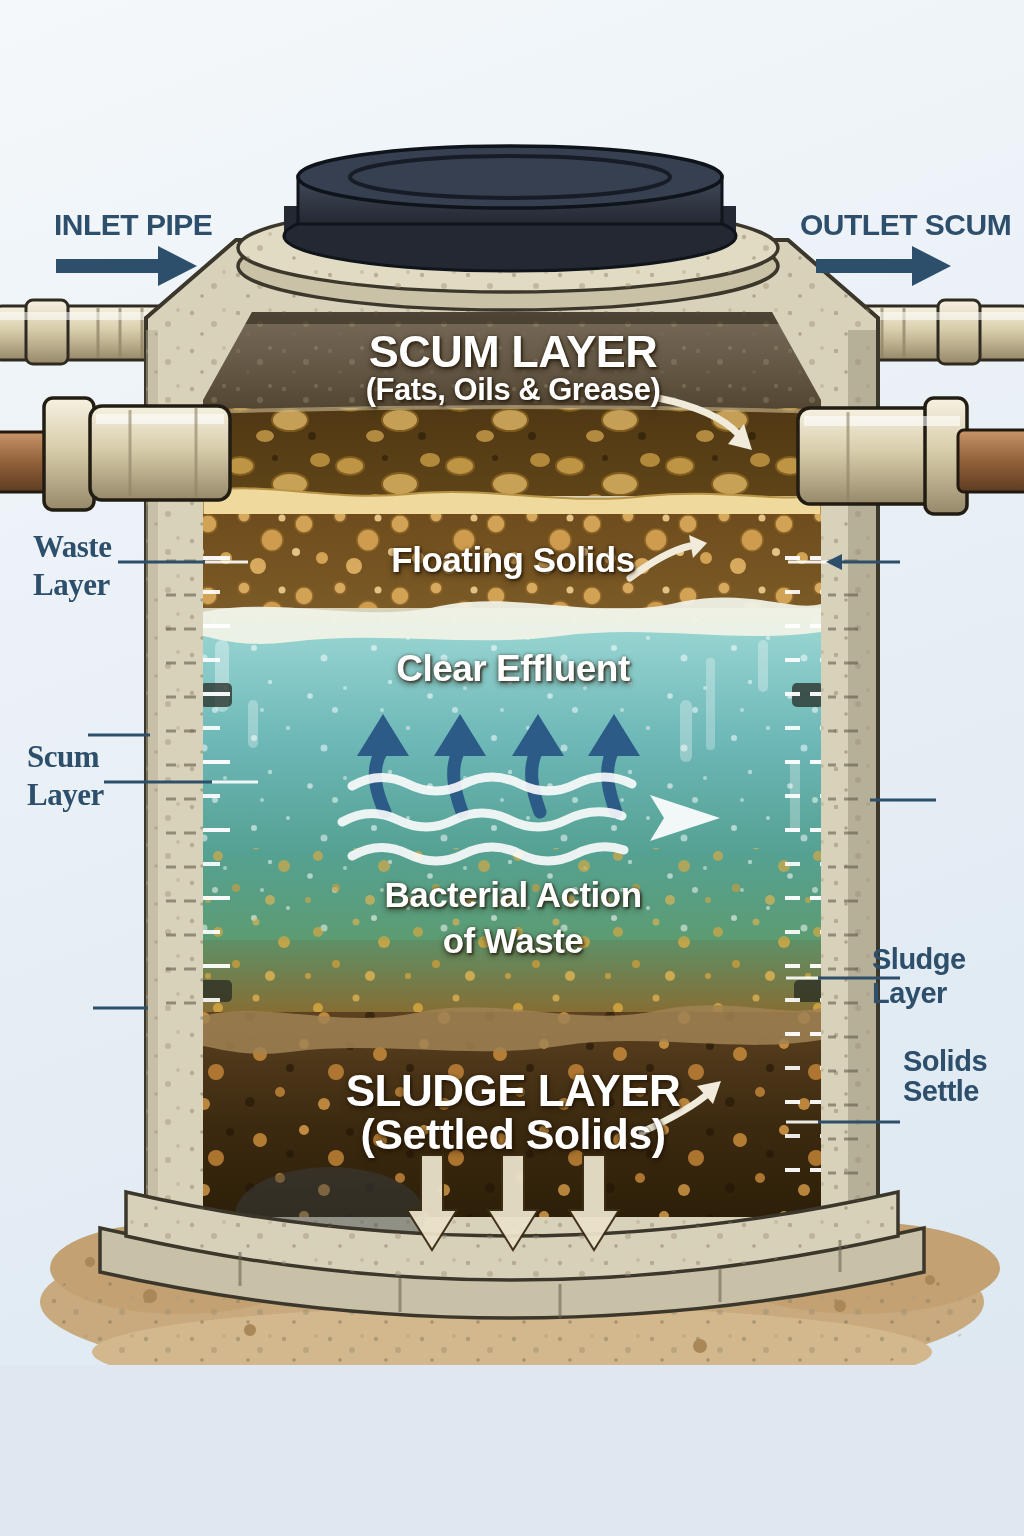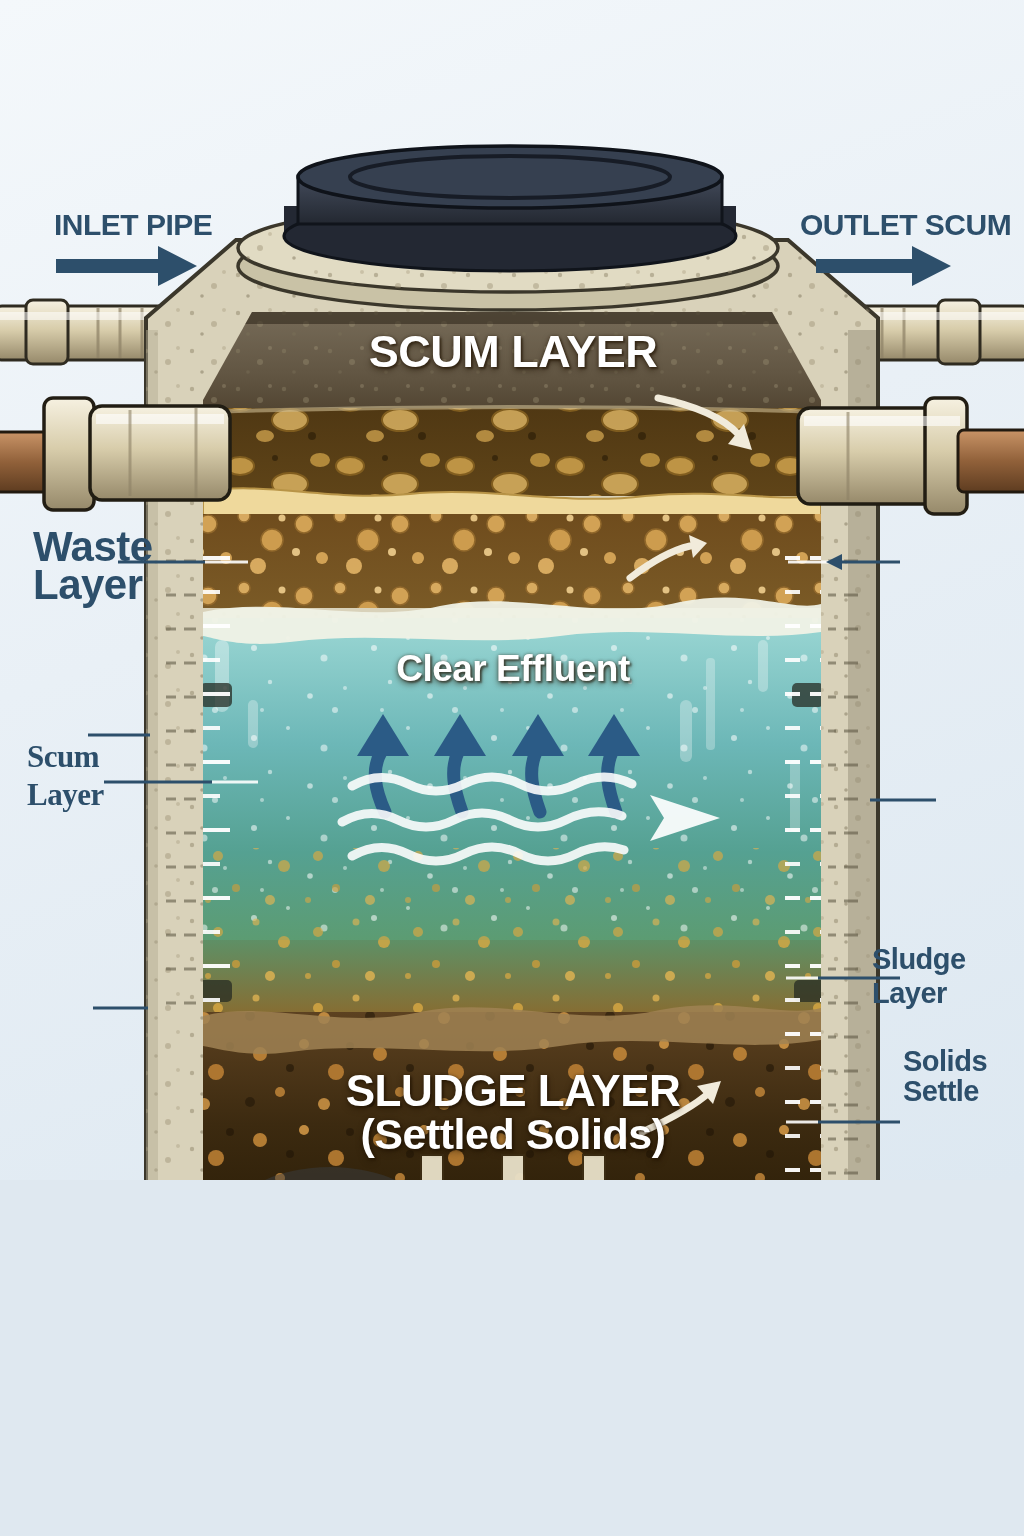--- a/index.html
+++ b/index.html
@@ -1,38 +1,38 @@
 <!DOCTYPE html>
 <html><head>
 <meta charset="utf-8">
 <style>
   html,body{margin:0;padding:0;background:#dfe8f0;}
   .stage{
-    position:relative;width:1024px;height:1180px;overflow:hidden;
+    position:relative;width:1024px;height:1365px;overflow:hidden;
     font-family:"Liberation Sans",sans-serif;
     background:linear-gradient(160deg,#f4f8fb 0%,#e9f0f6 45%,#dde8f1 100%);
   }
   .stage svg{position:absolute;left:0;top:0;}
   .lbl{position:absolute;font-weight:bold;white-space:pre-line;}
   .lbl-blue{color:#2d4f6b;letter-spacing:-0.5px;}
   .lbl-white{
     color:#ffffff;letter-spacing:-0.5px;
     text-shadow:0 3px 6px rgba(35,22,5,.6),0 0 3px rgba(35,22,5,.45),2px 2px 2px rgba(35,22,5,.5);
   }
   .center-band{left:205px;width:616px;text-align:center;}
   .t-inlet{left:54px;top:208px;font-size:30px;}
   .t-outlet{left:800px;top:208px;font-size:30px;}
   .t-scum-title{top:326px;font-size:45px;}
   .t-scum-sub{top:372px;font-size:31px;}
   .t-floating{top:540px;font-size:35px;}
   .t-effluent{top:648px;font-size:37px;}
   .t-bacterial{top:872px;font-size:35px;line-height:46px;}
   .t-sludge-title{top:1066px;font-size:44px;}
   .t-sludge-sub{top:1110px;font-size:43px;}
-  .t-waste{left:33px;top:528px;font-size:42px;line-height:38px;}
+  .t-waste{left:33px;top:528px;font-size:31px;line-height:38px;font-family:Liberation Serif, serif;}
   .t-scum-side{left:27px;top:738px;font-size:31px;line-height:38px;font-family:Liberation Serif, serif;}
   .t-efz{left:905px;top:534px;font-size:29px;line-height:33px;}
   .t-sludge-side{left:872px;top:942px;font-size:29px;line-height:34px;}
   .t-solids{left:903px;top:1046px;font-size:29px;line-height:30px;}
 </style>
 </head>
 <body>
 
 <div class="stage">
 
@@ -327,21 +327,25 @@
       <path d="M786,1122 H818"></path>
     </g>
     <polygon points="826,562 842,554 842,570" fill="#2d4f6b"></polygon>
   </g>
 </svg>
 
 <div class="lbl lbl-blue t-inlet">INLET PIPE</div>
 <div class="lbl lbl-blue t-outlet">OUTLET SCUM</div>
 
 <div class="lbl lbl-white center-band t-scum-title">SCUM LAYER</div>
+<div class="lbl lbl-white center-band t-scum-sub">(Fats, Oils &amp; Grease)</div>
+<div class="lbl lbl-white center-band t-floating">Floating Solids</div>
 <div class="lbl lbl-white center-band t-effluent">Clear Effluent</div>
+<div class="lbl lbl-white center-band t-bacterial">Bacterial Action
+of Waste</div>
 <div class="lbl lbl-white center-band t-sludge-title">SLUDGE LAYER</div>
 <div class="lbl lbl-white center-band t-sludge-sub">(Settled Solids)</div>
 
 <div class="lbl lbl-blue t-waste">Waste
 Layer</div>
 <div class="lbl lbl-blue t-scum-side">Scum
 Layer</div>
 <div class="lbl lbl-blue t-sludge-side">Sludge
 Layer</div>
 <div class="lbl lbl-blue t-solids">Solids

